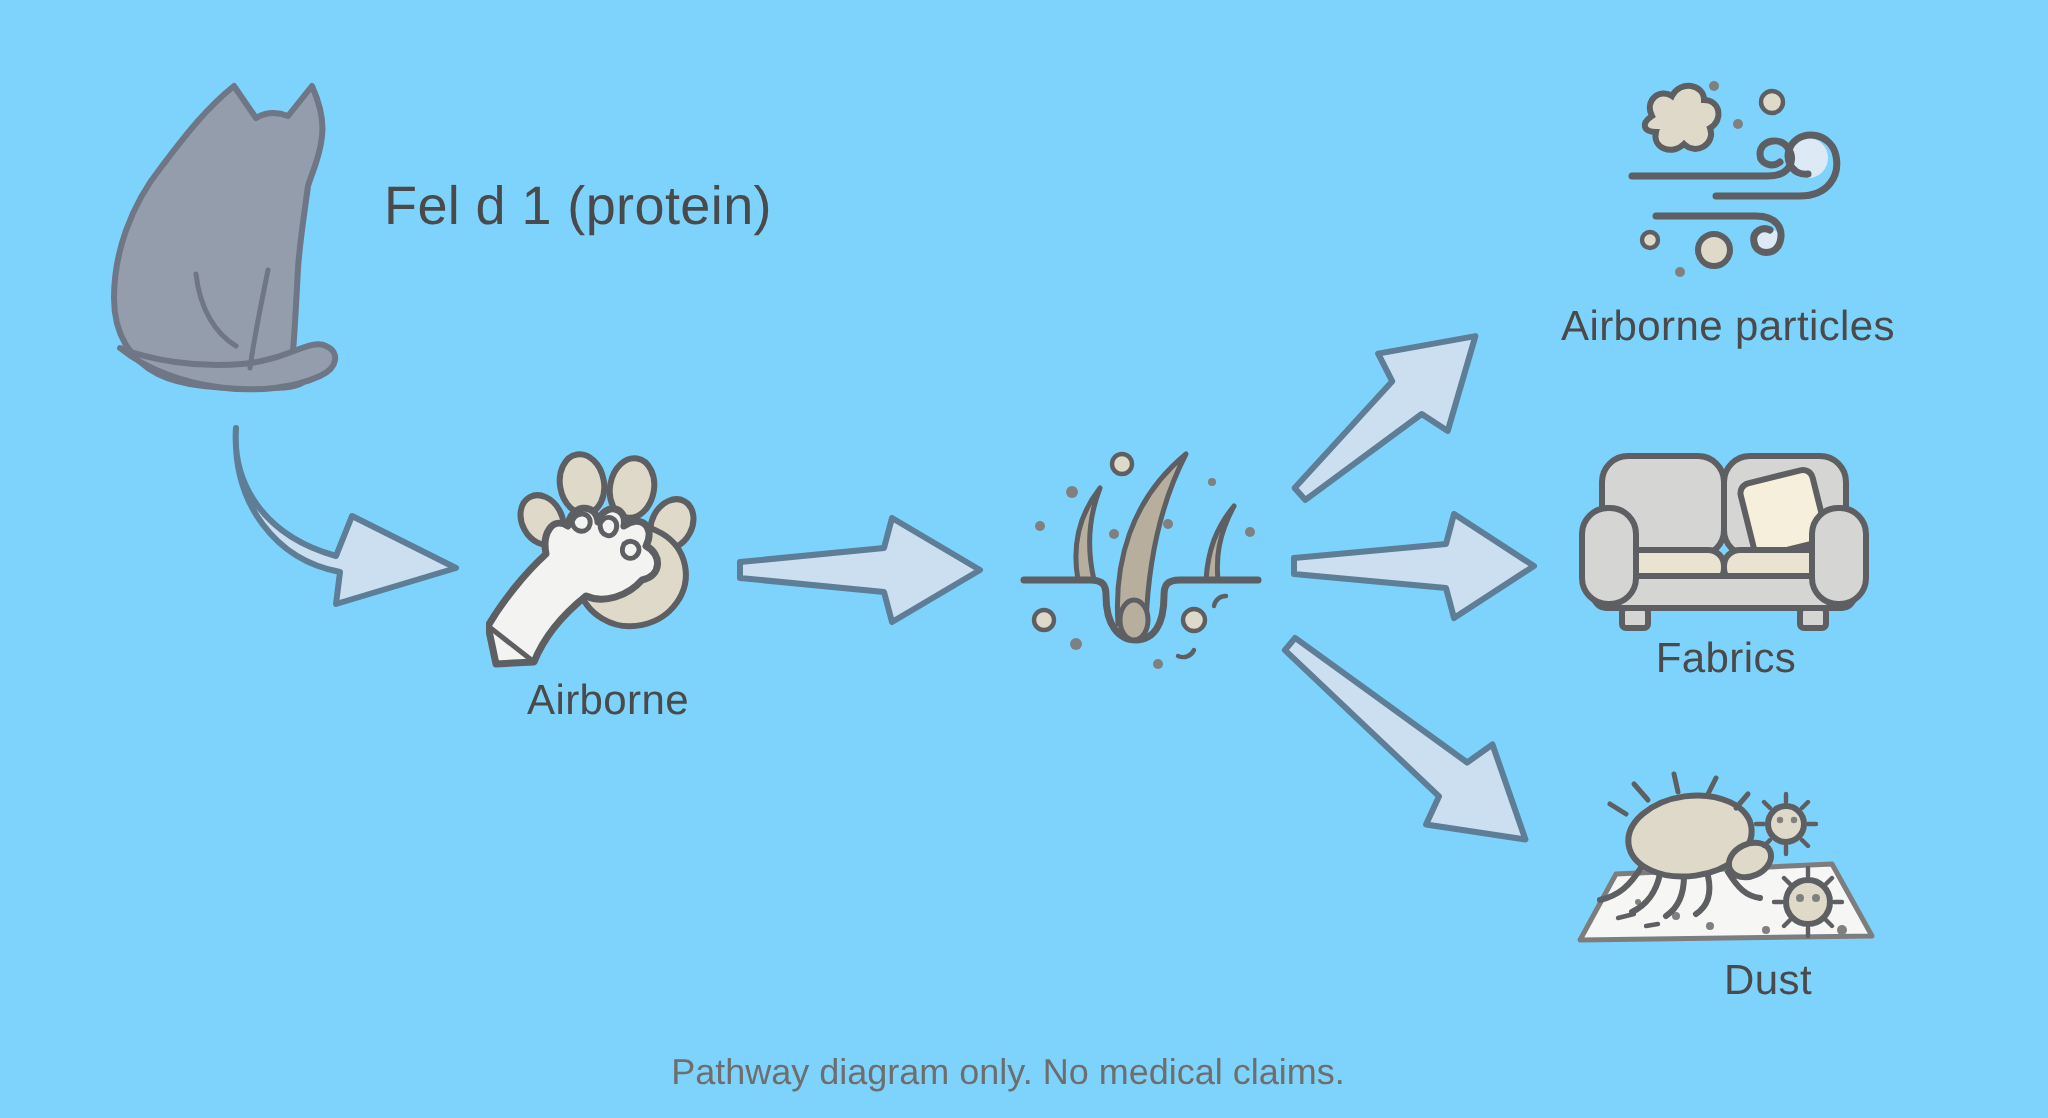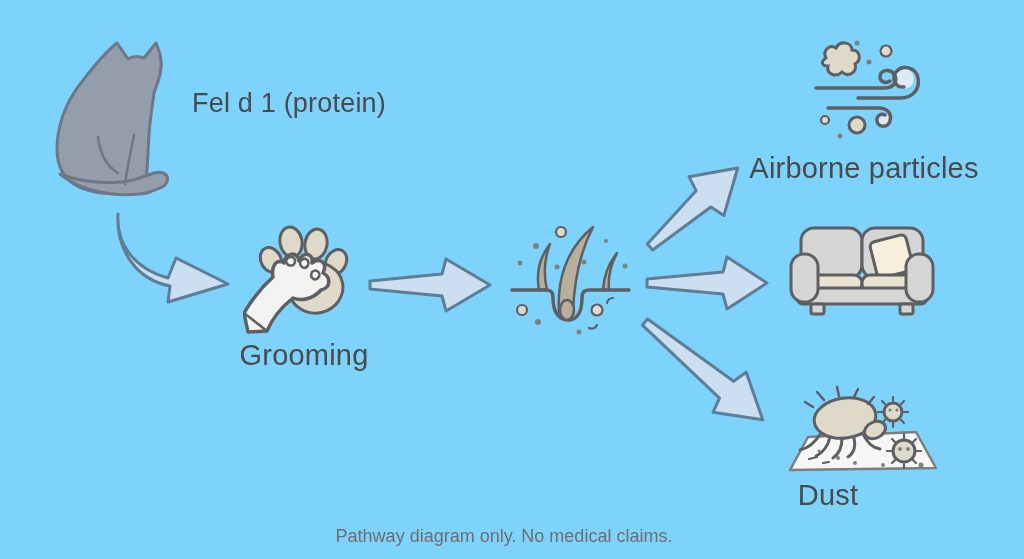--- a/index.html
+++ b/index.html
@@ -10,21 +10,21 @@
     --cream-fill:#f6efdc; --white-fill:#f3f3f1; --surface-fill:#f6f6f5;
     --dot-fill:#808080; --text:#4a4a4a; --muted-text:#6e6e6e;
   }
   html,body{margin:0;padding:0;background:#fff;}
   .stage{
     position:relative;width:1024px;height:559px;background:#7dd3fc;overflow:hidden;
     font-family:"Liberation Sans",sans-serif;
   }
   .abs{position:absolute;}
   .node-label{
-    position:absolute;font-size:29px;color:var(--text);white-space:nowrap;
+    position:absolute;font-size:21px;color:var(--text);white-space:nowrap;
     transform:translateX(-50%);letter-spacing:.2px;
   }
   .title{
     position:absolute;left:192px;top:85px;font-size:27px;line-height:36px;
     color:var(--text);white-space:nowrap;letter-spacing:.2px;
   }
   .footer{
     position:absolute;left:0;right:16px;top:526px;text-align:center;
     font-size:18px;color:var(--muted-text);
   }
@@ -81,21 +81,21 @@
     <ellipse class="beige" cx="73" cy="78" rx="27" ry="25" transform="rotate(-12 73 78)"></ellipse>
     <path class="white-paw" d="M 5 122 L 1 103 C 8 91 19 77 30 67 C 28 57 33 48 41 53 C 42 42 55 41 56 51
       C 59 41 71 43 69 53 C 77 47 85 53 80 63 C 88 67 88 78 78 80
       C 71 88 59 92 50 88 C 40 96 30 106 24 121 Z"></path>
     <path class="iline iline25" d="M 43 51 c 2 -6 10 -5 9 1 c -1 5 -8 5 -9 -1"></path>
     <path class="iline iline25" d="M 57 52 c 3 -6 10 -3 8 3 c -2 5 -8 3 -8 -3"></path>
     <path class="iline iline25" d="M 69 62 c 5 -4 10 2 6 6 c -3 3 -9 0 -6 -6"></path>
     <path class="iline iline25" d="M 1 103 L 24 121"></path>
   </svg>
 
-  <div class="node-label" style="left:304px;top:339px">Grooming</div>
+  <div class="node-label" style="left:304px;top:339px">Airborne</div>
 
   <svg class="abs" style="left:366px;top:252px" width="128" height="66" viewBox="0 0 128 66">
     <polygon class="arrow" points="4,29 76,22 80,7 124,33 80,59 76,44 4,37"></polygon>
   </svg>
 
   <svg class="abs" style="left:505px;top:220px" width="135" height="118" viewBox="0 0 135 118">
     <path class="hair" d="M 54 92 C 52 62 60 30 88 7 C 74 34 69 64 68 92 Z"></path>
     <path class="hair" d="M 34 70 C 31 53 34 38 45 24 C 38 42 39 57 42 70 Z"></path>
     <path class="hair" d="M 98 70 C 99 55 103 44 112 33 C 104 48 103 59 104 70 Z"></path>
     <path class="iline iline35" d="M 7 70 L 40 70 C 47 70 48 73 48 78 C 48 92 54 100 63 100
@@ -159,20 +159,21 @@
     </g>
     <rect class="seat" x="19" y="51" width="56" height="17" rx="8"></rect>
     <rect class="seat" x="75" y="51" width="56" height="17" rx="8"></rect>
     <rect class="sofa-body" x="10" y="64" width="130" height="16" rx="6"></rect>
     <rect class="sofa-body" x="4" y="30" width="27" height="48" rx="13"></rect>
     <rect class="sofa-body" x="119" y="30" width="27" height="48" rx="13"></rect>
     <rect class="sofa-body" x="24" y="80" width="13" height="10" rx="2"></rect>
     <rect class="sofa-body" x="113" y="80" width="13" height="10" rx="2"></rect>
   </svg>
 
+  <div class="node-label" style="left:863px;top:318px">Fabrics</div>
 
   <svg class="abs" style="left:783px;top:383px" width="160" height="100" viewBox="0 0 160 100">
     <polygon class="surface" points="7,87 25,54 133,49 153,85"></polygon>
     <path class="iline iline22" d="M 26 76 l 8 -2"></path>
     <path class="iline iline22" d="M 40 80 l 6 -1"></path>
     <circle class="dotf" cx="55" cy="75" r="2"></circle>
     <circle class="dotf" cx="72" cy="80" r="2"></circle>
     <circle class="dotf" cx="100" cy="82" r="2"></circle>
     <circle class="dotf" cx="138" cy="82" r="2.5"></circle>
     <circle class="dotf" cx="36" cy="68" r="1.5"></circle>
@@ -195,17 +196,17 @@
       <path class="iline iline22" d="M 110 18 V 14 M 110 40 V 44 M 99 29 H 95 M 121 29 H 125 M 102 21 L 99 18 M 118 21 L 121 18 M 102 37 L 99 40 M 118 37 L 121 40"></path>
     </g>
     <g>
       <circle class="mite" cx="121" cy="68" r="11"></circle>
       <circle class="dotf" cx="117" cy="66" r="2"></circle>
       <circle class="dotf" cx="125" cy="66" r="2"></circle>
       <path class="iline iline22" d="M 121 55 V 51 M 121 81 V 85 M 108 68 H 104 M 134 68 H 138 M 112 59 L 109 56 M 130 59 L 133 56 M 112 77 L 109 80 M 130 77 L 133 80"></path>
     </g>
   </svg>
 
-  <div class="node-label" style="left:828px;top:479px">Dust</div>
+  <div class="node-label" style="left:884px;top:479px">Dust</div>
 
   <div class="footer">Pathway diagram only. No medical claims.</div>
 
 </div>
 
 </body></html>

